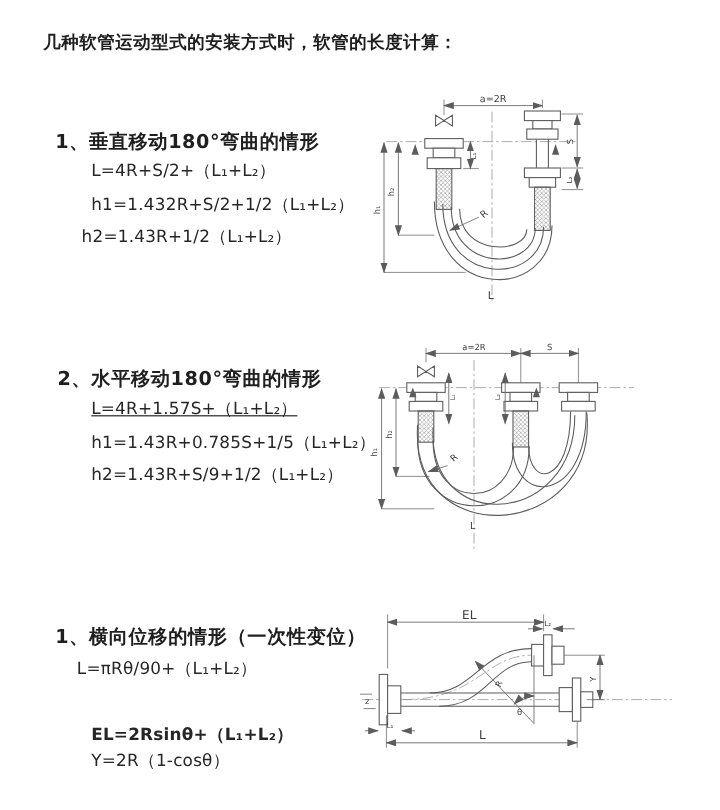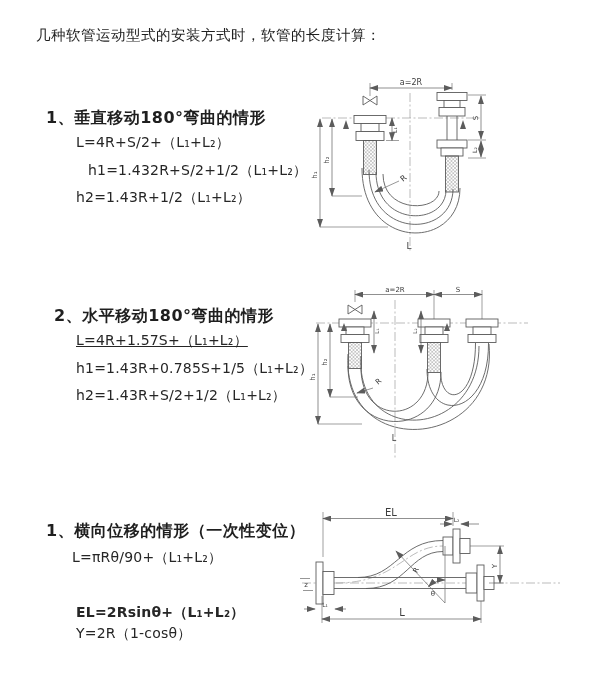--- a/index.html
+++ b/index.html
@@ -1,21 +1,21 @@
 <!DOCTYPE html>
 <html><head>
 <meta charset="utf-8">
 <style>
   html,body{margin:0;padding:0;}
   body{
     width:600px;height:675px;background:#ffffff;position:relative;overflow:hidden;
     font-family:"DejaVu Sans","Liberation Sans",sans-serif;color:#1f1f1f;
   }
   .abs{position:absolute;}
-  .title{font-size:14.5px;font-weight:400;letter-spacing:.5px;white-space:nowrap;}
+  .title{font-size:14.5px;font-weight:700;letter-spacing:.5px;white-space:nowrap;}
   .heading{font-size:16px;font-weight:700;letter-spacing:.5px;white-space:nowrap;}
   .formula{font-size:14px;font-weight:400;letter-spacing:.2px;white-space:nowrap;color:#262626;}
   svg{position:absolute;overflow:visible;}
   .ln{stroke:#5c5c5c;stroke-width:.9;fill:none;}
   .fl{stroke:#5c5c5c;stroke-width:.9;fill:#ffffff;}
   .hose{stroke:#5c5c5c;stroke-width:.9;fill:none;}
   .dim{stroke:#606060;stroke-width:.7;fill:none;}
   .ext{stroke:#606060;stroke-width:.6;fill:none;}
   .cl{stroke:#8d8d8d;stroke-width:.6;fill:none;stroke-dasharray:9 2.5 2 2.5;}
   .thin{stroke:#6a6a6a;stroke-width:.7;fill:none;}
@@ -23,30 +23,30 @@
   .mid{text-anchor:middle;}
   .arr{fill:#5c5c5c;stroke:none;}
 </style>
 </head>
 <body>
 
 <div class="abs title" style="left:36px;top:26px;">几种软管运动型式的安装方式时，软管的长度计算：</div>
 
 <div class="abs heading" style="left:46px;top:108px;">1、垂直移动180°弯曲的情形</div>
 <div class="abs formula" style="left:76px;top:134px;">L=4R+S/2+（L₁+L₂）</div>
-<div class="abs formula" style="left:88px;top:162px;">h1=1.432R+S/2+1/2（L₁+L₂）</div>
-<div class="abs formula" style="left:76px;top:189px;">h2=1.43R+1/2（L₁+L₂）</div>
-
-<div class="abs heading" style="left:54px;top:306px;">2、水平移动180°弯曲的情形</div>
+<div class="abs formula" style="left:76px;top:162px;">h1=1.432R+S/2+1/2（L₁+L₂）</div>
+<div class="abs formula" style="left:68px;top:189px;">h2=1.43R+1/2（L₁+L₂）</div>
+
+<div class="abs heading" style="left:48px;top:306px;">2、水平移动180°弯曲的情形</div>
 <div class="abs formula" style="left:76px;top:332px;text-decoration:underline;">L=4R+1.57S+（L₁+L₂）</div>
 <div class="abs formula" style="left:76px;top:360px;">h1=1.43R+0.785S+1/5（L₁+L₂）</div>
-<div class="abs formula" style="left:76px;top:387px;">h2=1.43R+S/2+1/2（L₁+L₂）</div>
+<div class="abs formula" style="left:76px;top:387px;">h2=1.43R+S/9+1/2（L₁+L₂）</div>
 
 <div class="abs heading" style="left:46px;top:521px;">1、横向位移的情形（一次性变位）</div>
-<div class="abs formula" style="left:72px;top:549px;">L=πRθ/90+（L₁+L₂）</div>
+<div class="abs formula" style="left:64px;top:549px;">L=πRθ/90+（L₁+L₂）</div>
 <div class="abs formula" style="left:76px;top:577px;margin-top:48px;">Y=2R（1-cosθ）</div>
 <div class="abs formula" style="left:76px;top:604px;font-weight:bold;">EL=2Rsinθ+（L₁+L₂）</div>
 
 <svg style="left:310px;top:75px;" width="290" height="180" viewBox="310 75 290 180">
   <defs>
     <marker id="ah" markerWidth="9" markerHeight="6" refX="8.2" refY="3" orient="auto-start-reverse" markerUnits="userSpaceOnUse">
       <path d="M0,0 L9,3 L0,6 Z" fill="#5c5c5c"></path>
     </marker>
     <pattern id="braid" width="3.5" height="3.5" patternUnits="userSpaceOnUse">
       <path d="M0,3.5 L3.5,0 M0,0 L3.5,3.5" stroke="#979797" stroke-width=".5"></path>

